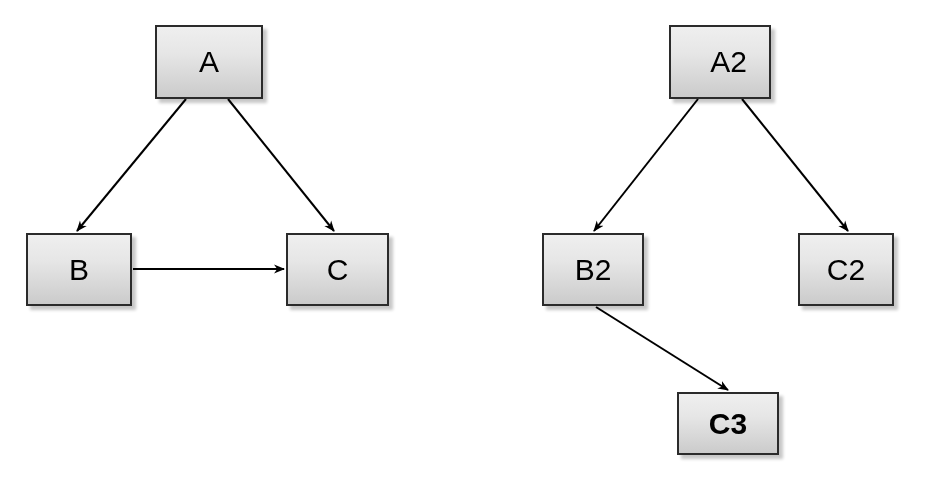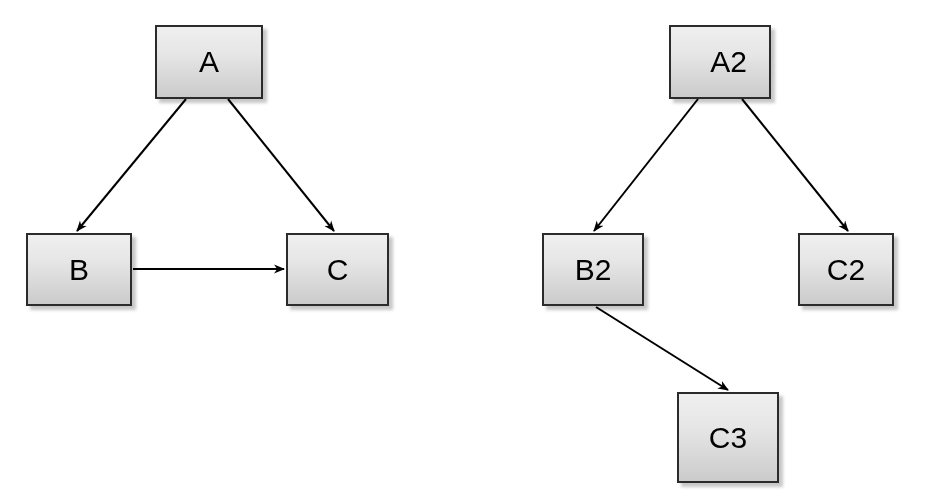--- a/index.html
+++ b/index.html
@@ -80,18 +80,18 @@
       </div>
       <div class="node" style="left: 669px; top: 25px; width: 102px; height: 74px; padding-left: 17px;">
         <span class="node-label">A2</span>
       </div>
       <div class="node" style="left: 542px; top: 233px; width: 102px; height: 73px;">
         <span class="node-label">B2</span>
       </div>
       <div class="node" style="left: 798px; top: 233px; width: 96px; height: 73px;">
         <span class="node-label">C2</span>
       </div>
-      <div class="node" style="left: 677px; top: 392px; width: 102px; height: 91px;">
+      <div class="node" style="left: 677px; top: 392px; width: 102px; height: 63px; font-weight: bold;">
         <span class="node-label">C3</span>
       </div>
     </div>
 
 </div>
 
 </body></html>

